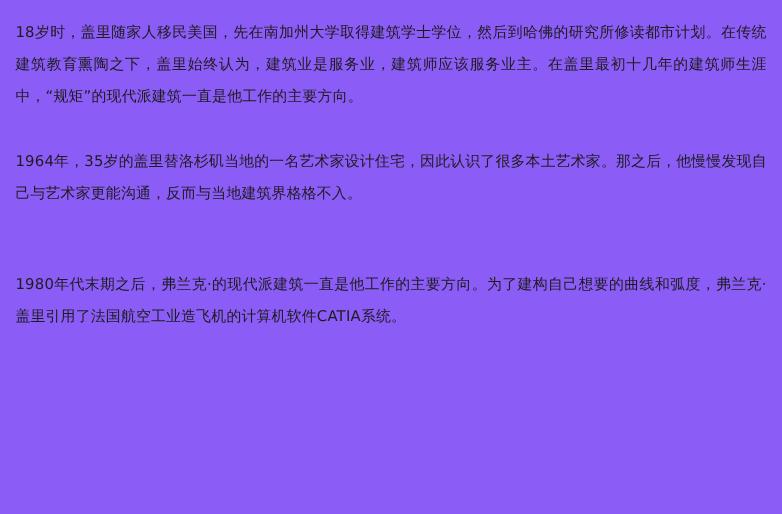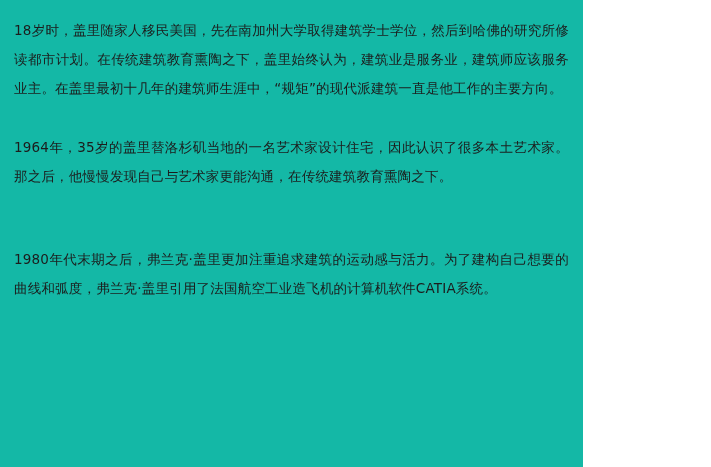--- a/index.html
+++ b/index.html
@@ -9,24 +9,24 @@
   body {
     width: 711px;
     height: 467px;
     background: #ffffff;
     font-family: "DejaVu Sans", "Liberation Sans", sans-serif;
     color: #1a1a1a;
     overflow: hidden;
   }
   .page {
     box-sizing: border-box;
-    width: 583px;
+    width: 711px;
     height: 467px;
     padding: 16px 14px 0 14px;
-    background: #14b8a6;
+    background: #8b5cf6;
   }
   .para {
     font-size: 13.5px;
     line-height: 29px;
     color: #1c1c1c;
     text-align: justify;
     text-justify: inter-ideograph;
     margin: 0;
     letter-spacing: 0.2px;
   }
@@ -34,20 +34,20 @@
   .gap-sm { height: 24px; }
 </style>
 </head>
 <body>
 
 <div class="page">
 
   <p class="para">18岁时，盖里随家人移民美国，先在南加州大学取得建筑学士学位，然后到哈佛的研究所修读都市计划。在传统建筑教育熏陶之下，盖里始终认为，建筑业是服务业，建筑师应该服务业主。在盖里最初十几年的建筑师生涯中，“规矩”的现代派建筑一直是他工作的主要方向。</p>
   <div class="gap-lg"></div>
 
-  <p class="para">1964年，35岁的盖里替洛杉矶当地的一名艺术家设计住宅，因此认识了很多本土艺术家。那之后，他慢慢发现自己与艺术家更能沟通，在传统建筑教育熏陶之下。</p>
+  <p class="para">1964年，35岁的盖里替洛杉矶当地的一名艺术家设计住宅，因此认识了很多本土艺术家。那之后，他慢慢发现自己与艺术家更能沟通，反而与当地建筑界格格不入。</p>
   <div class="gap-lg"></div>
 
   <div class="gap-sm"></div>
 
-  <p class="para">1980年代末期之后，弗兰克·盖里更加注重追求建筑的运动感与活力。为了建构自己想要的曲线和弧度，弗兰克·盖里引用了法国航空工业造飞机的计算机软件CATIA系统。</p>
+  <p class="para">1980年代末期之后，弗兰克·的现代派建筑一直是他工作的主要方向。为了建构自己想要的曲线和弧度，弗兰克·盖里引用了法国航空工业造飞机的计算机软件CATIA系统。</p>
 
 </div>
 
 </body></html>

